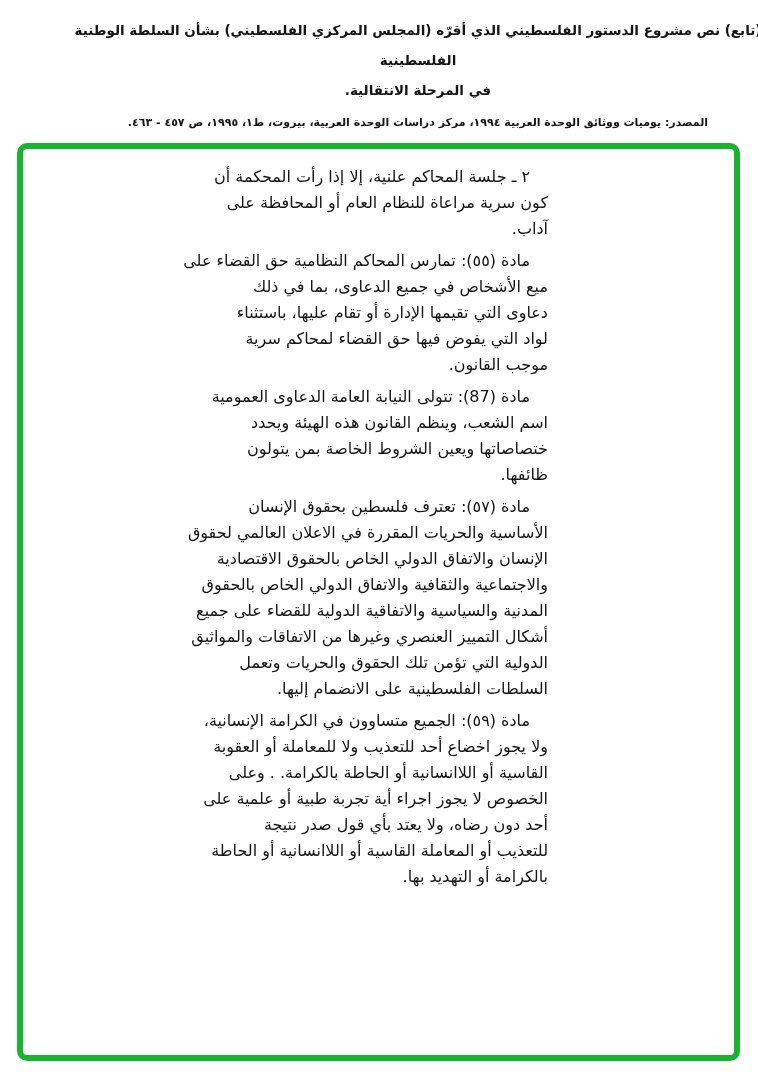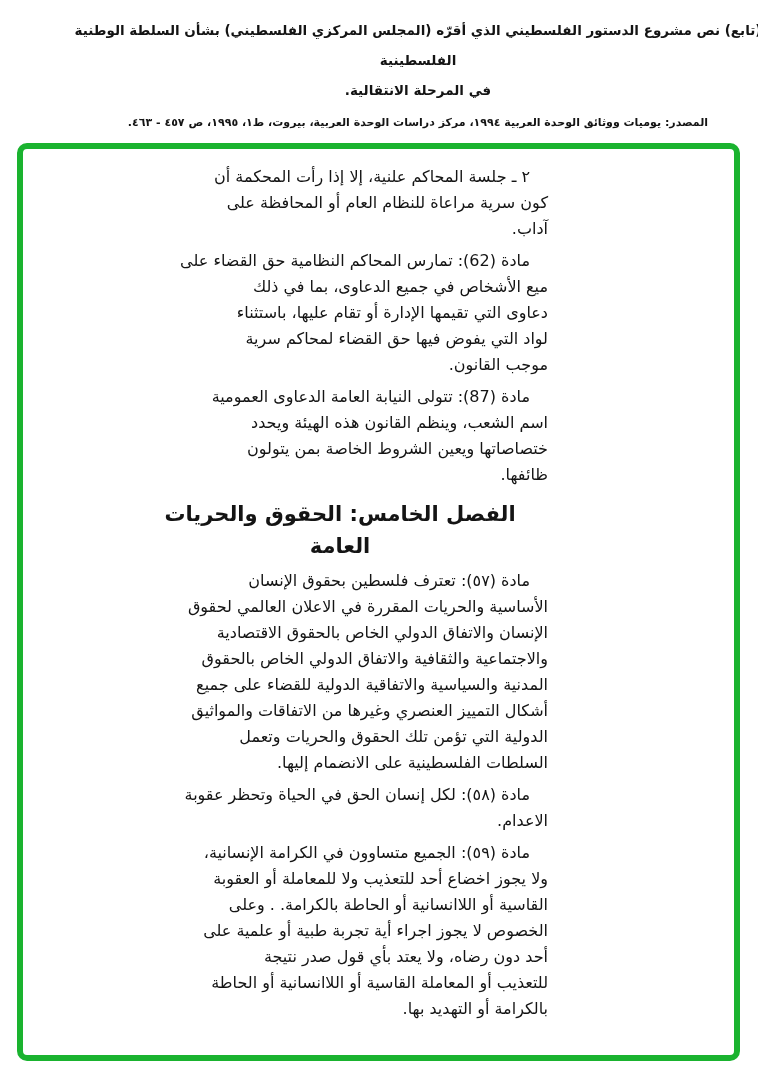--- a/index.html
+++ b/index.html
@@ -96,45 +96,41 @@
 
   <div class="frame" style="border-color: rgb(26, 179, 47);"></div>
 
   <main class="content">
     <div class="text-col">
 
       <p class="para">٢ ـ جلسة المحاكم علنية، إلا إذا رأت المحكمة أن
 كون سرية مراعاة للنظام العام أو المحافظة على
 آداب.</p>
 
-      <p class="para">مادة (62): تمارس المحاكم النظامية حق القضاء على
+      <p class="para">مادة (٥٥): تمارس المحاكم النظامية حق القضاء على
 ميع الأشخاص في جميع الدعاوى، بما في ذلك
 دعاوى التي تقيمها الإدارة أو تقام عليها، باستثناء
 لواد التي يفوض فيها حق القضاء لمحاكم سرية
 موجب القانون.</p>
 
       <p class="para">مادة (87): تتولى النيابة العامة الدعاوى العمومية
 اسم الشعب، وينظم القانون هذه الهيئة ويحدد
 ختصاصاتها ويعين الشروط الخاصة بمن يتولون
 ظائفها.</p>
 
-      <h2 class="chapter">الفصل الخامس: الحقوق والحريات
-العامة</h2>
 
       <p class="para">مادة (٥٧): تعترف فلسطين بحقوق الإنسان
 الأساسية والحريات المقررة في الاعلان العالمي لحقوق
 الإنسان والاتفاق الدولي الخاص بالحقوق الاقتصادية
 والاجتماعية والثقافية والاتفاق الدولي الخاص بالحقوق
 المدنية والسياسية والاتفاقية الدولية للقضاء على جميع
 أشكال التمييز العنصري وغيرها من الاتفاقات والمواثيق
 الدولية التي تؤمن تلك الحقوق والحريات وتعمل
 السلطات الفلسطينية على الانضمام إليها.</p>
 
-      <p class="para">مادة (٥٨): لكل إنسان الحق في الحياة وتحظر عقوبة
-الاعدام.</p>
 
       <p class="para">مادة (٥٩): الجميع متساوون في الكرامة الإنسانية،
 ولا يجوز اخضاع أحد للتعذيب ولا للمعاملة أو العقوبة
 القاسية أو اللاانسانية أو الحاطة بالكرامة. . وعلى
 الخصوص لا يجوز اجراء أية تجربة طبية أو علمية على
 أحد دون رضاه، ولا يعتد بأي قول صدر نتيجة
 للتعذيب أو المعاملة القاسية أو اللاانسانية أو الحاطة
 بالكرامة أو التهديد بها.</p>
 
     </div>

